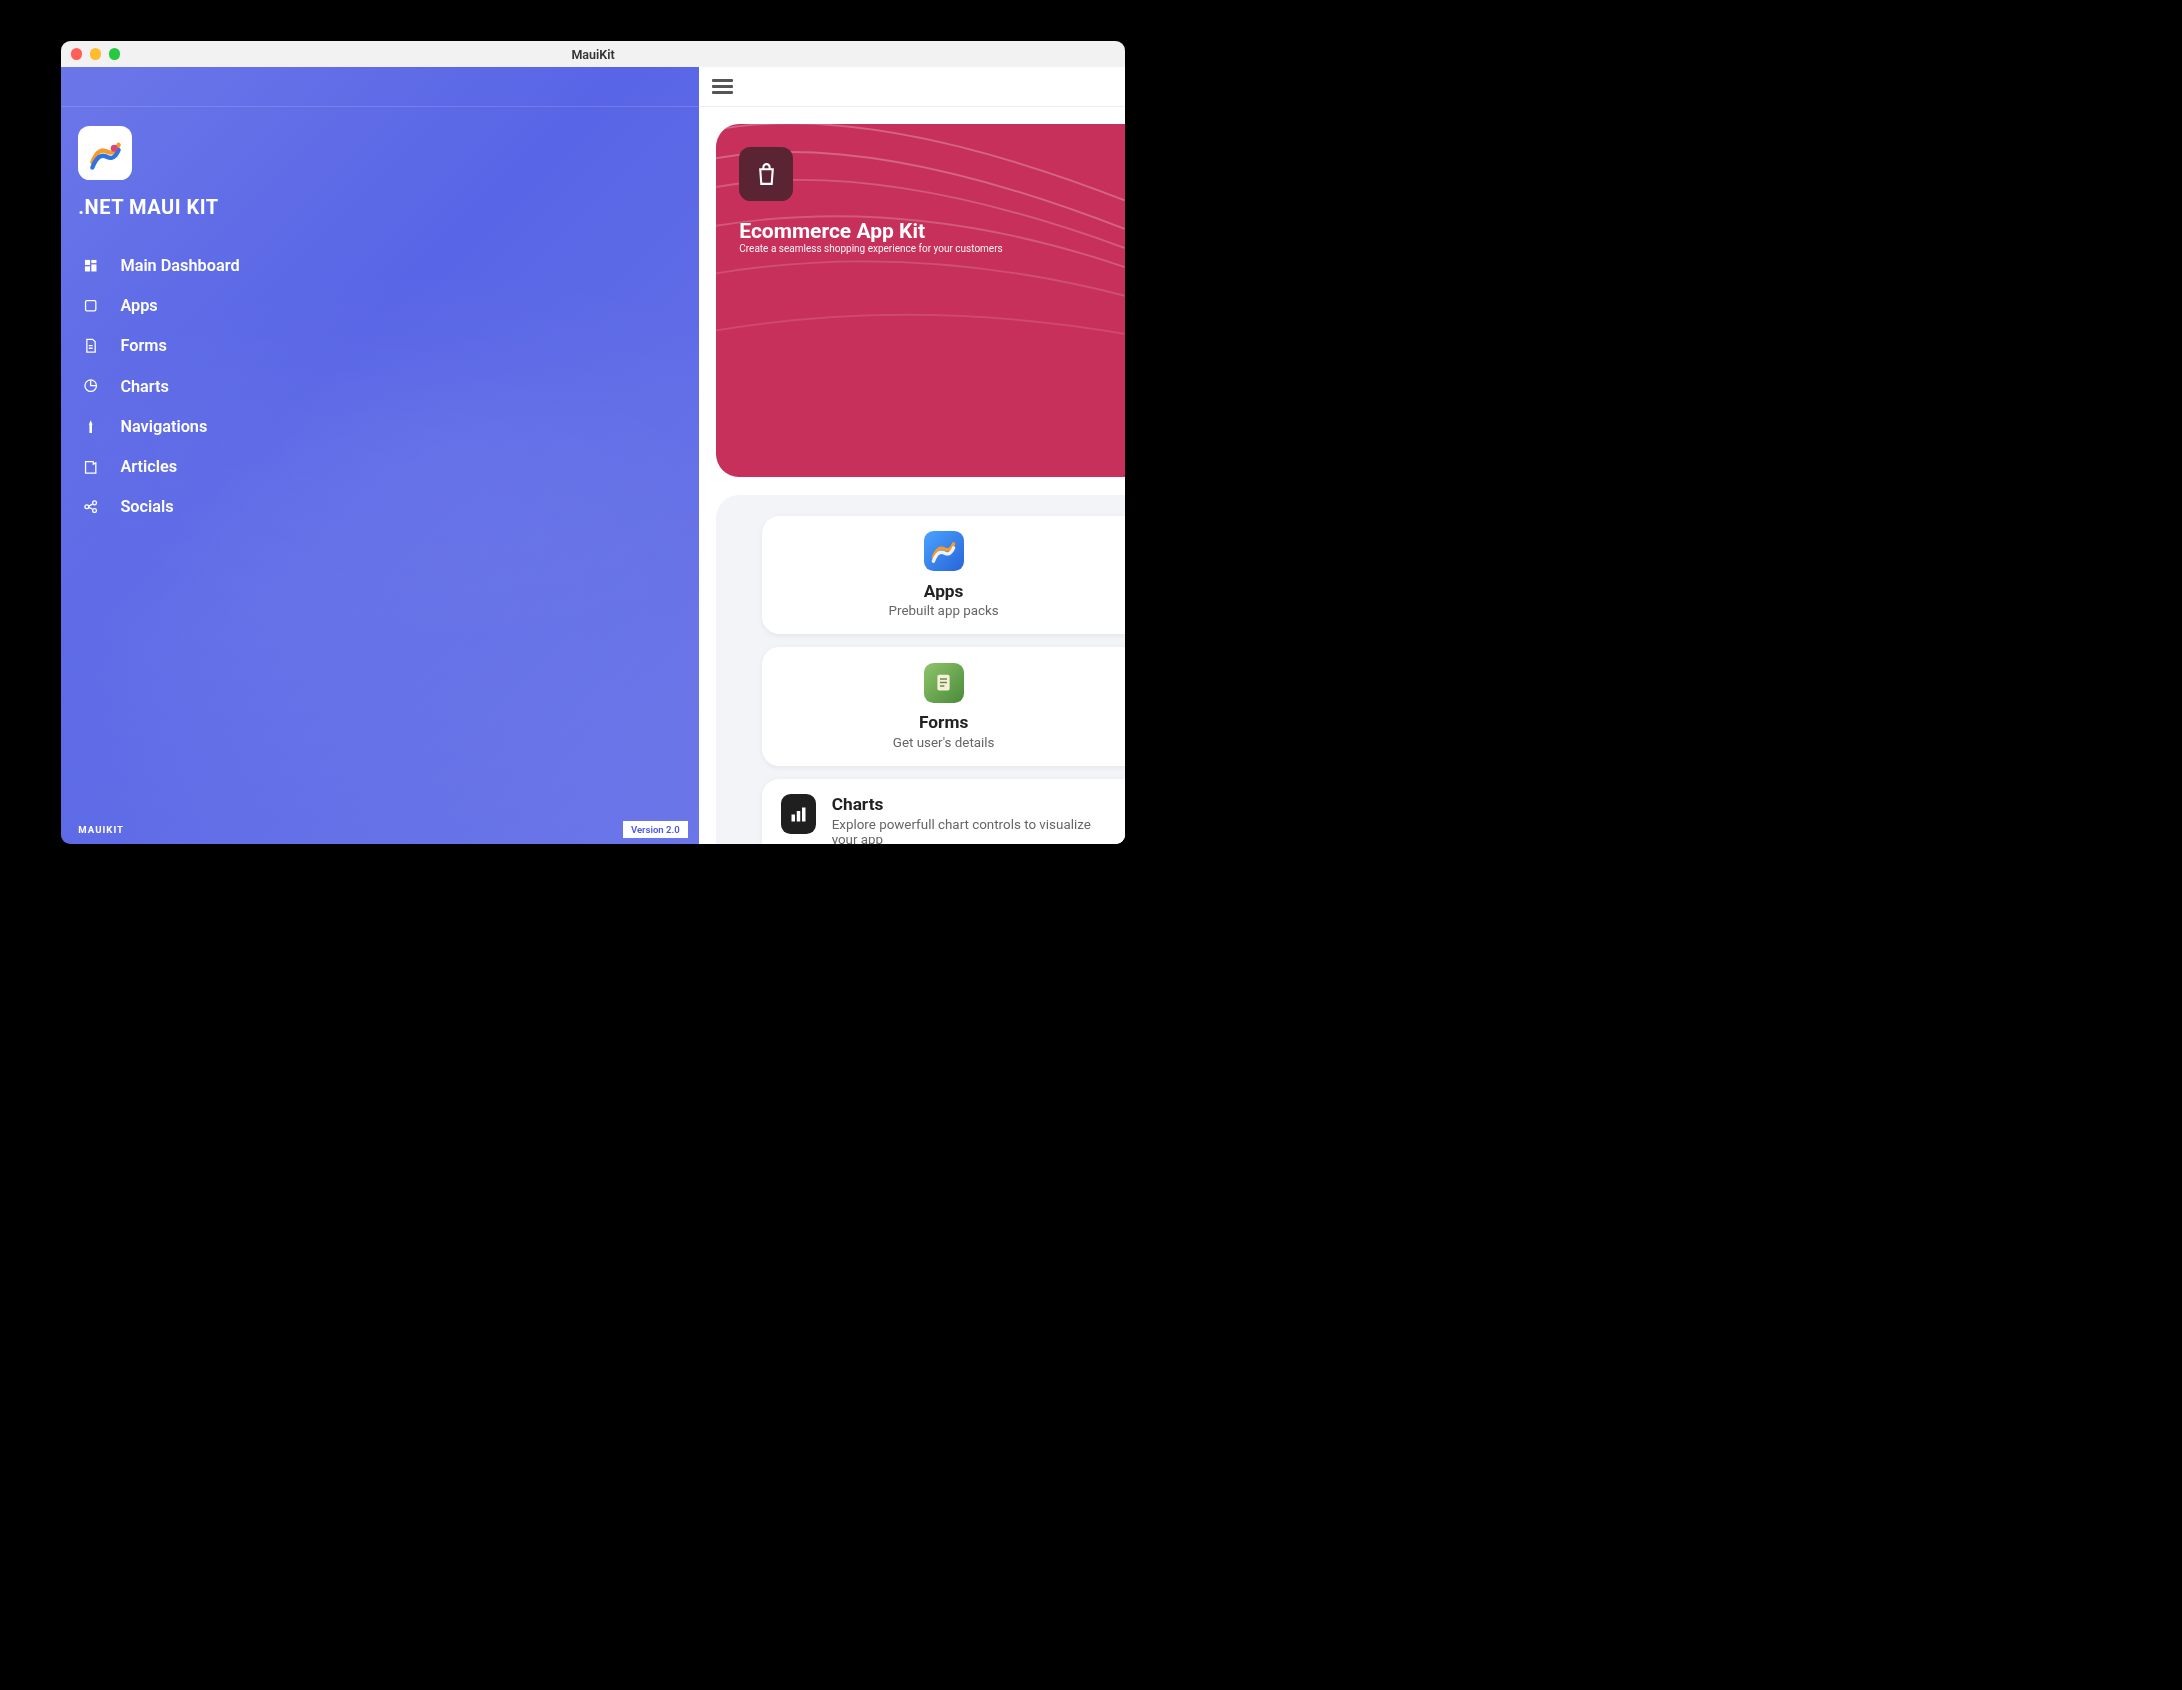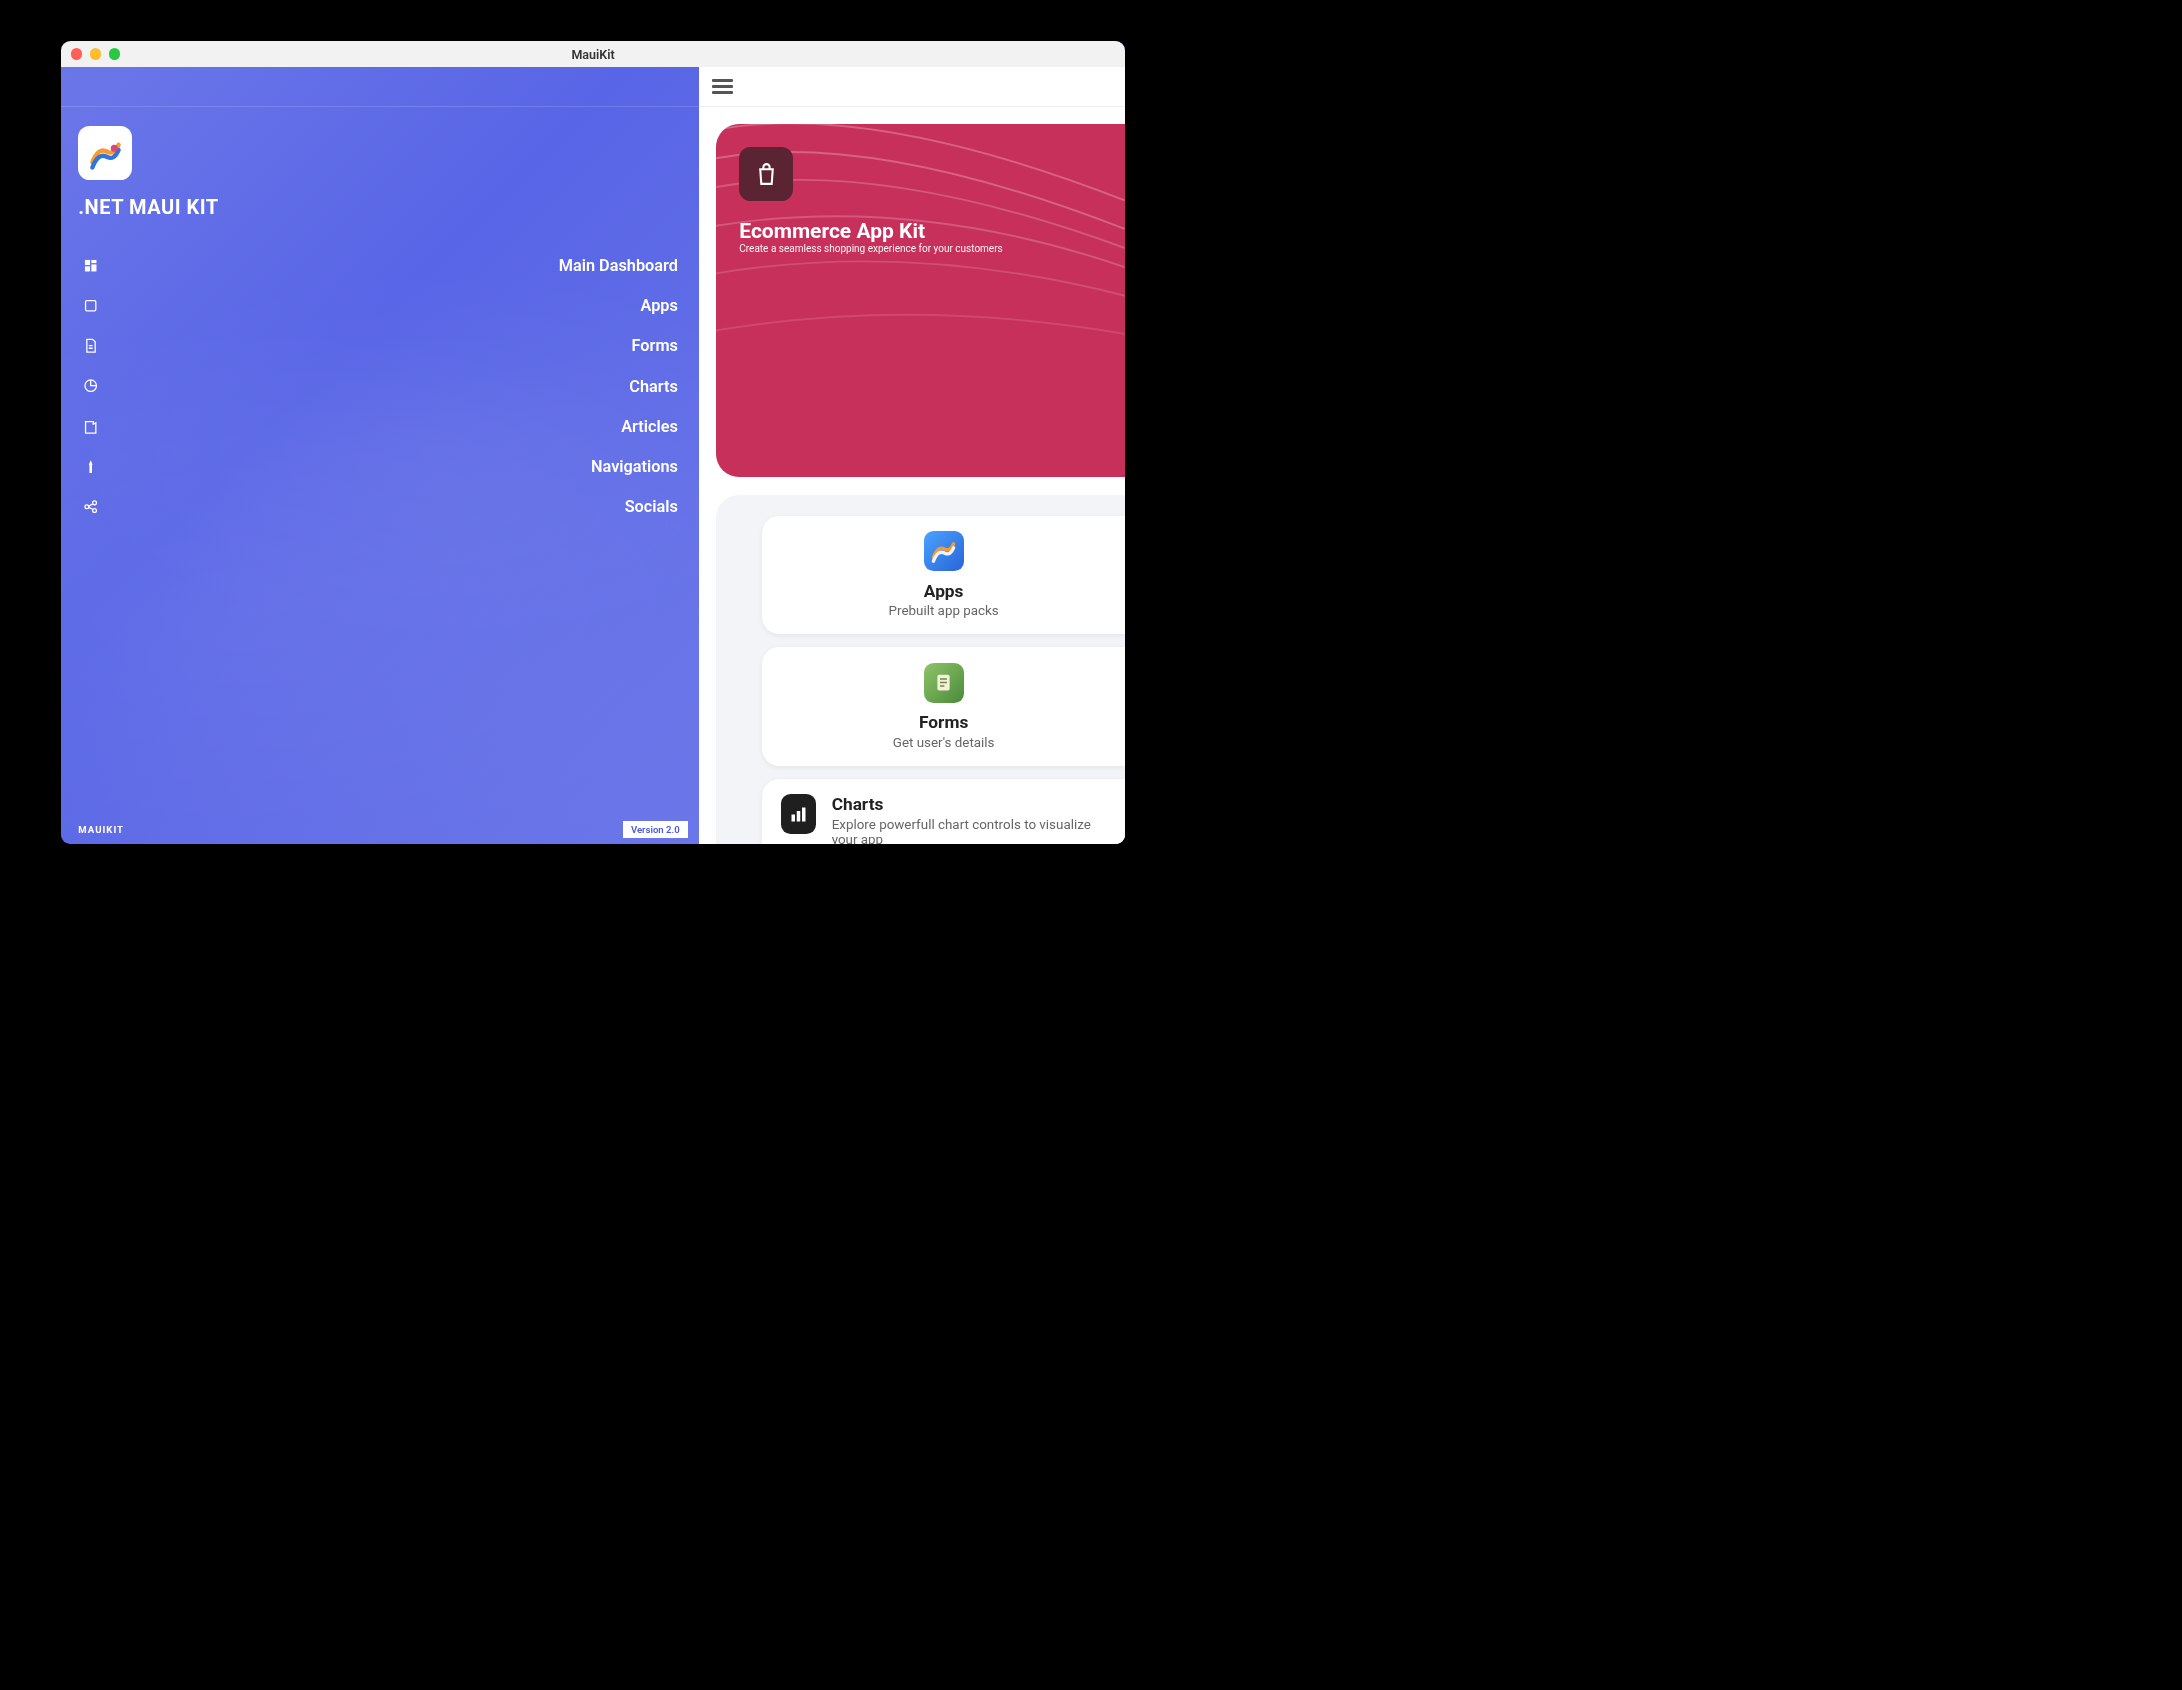--- a/index.html
+++ b/index.html
@@ -61,21 +61,21 @@
   width: 54px; height: 54px; background:#fff; border-radius:11.5px;
   display:flex; align-items:center; justify-content:center;
 }
 .logo-swoosh {
   width:35px; height:35px; position:relative;
 }
 .logo-swoosh svg { width:100%; height:100%; }
 .sidebar-title { margin-top:15.4px; font-size:20px; font-weight:700; letter-spacing:0.5px; }
 
 .nav-list { margin-top: 29px; display:flex; flex-direction:column; gap:5.8px; }
-.nav-item { display:flex; align-items:center; gap:21px; padding:7.7px 3.8px; cursor:pointer;justify-content:space-between; }
+.nav-item { display:flex; align-items:center; gap:21px; padding:7.7px 3.8px; cursor:pointer; }
 .nav-icon { width:17.3px; height:17.3px; display:flex; align-items:center; justify-content:center; }
 .nav-icon svg { width:15.4px; height:15.4px; fill:#fff; }
 .nav-label { font-size:16.3px; font-weight:600; color:#fff; }
 
 .sidebar-footer {
   position:absolute; bottom:5.8px; left:17.3px; right:11.5px;
   display:flex; align-items:center; justify-content:space-between;
   font-size:9.6px; font-weight:700; letter-spacing:1px;
 }
 .version-badge {
@@ -208,32 +208,32 @@
               <svg viewBox="0 0 24 24">
                   <circle cx="12" cy="12" r="9" fill="none" stroke="#fff" stroke-width="2"></circle>
                   <path d="M12 3v9h9" stroke="#fff" stroke-width="2" fill="none"></path>
                 </svg>
             </span>
             <span class="nav-label">Charts</span>
           </div>
           <div class="nav-item">
             <span class="nav-icon">
               <svg viewBox="0 0 24 24">
+                  <path d="M12 2l3 7h-6zM10 9h4v13h-4z" fill="#fff"></path>
+                </svg>
+            </span>
+            <span class="nav-label">Navigations</span>
+          </div>
+          <div class="nav-item">
+            <span class="nav-icon">
+              <svg viewBox="0 0 24 24">
                   <path d="M4 4h12v4l4-2v16H4z" fill="none" stroke="#fff" stroke-width="2"></path>
                 </svg>
             </span>
             <span class="nav-label">Articles</span>
-          </div>
-          <div class="nav-item">
-            <span class="nav-icon">
-              <svg viewBox="0 0 24 24">
-                  <path d="M12 2l3 7h-6zM10 9h4v13h-4z" fill="#fff"></path>
-                </svg>
-            </span>
-            <span class="nav-label">Navigations</span>
           </div>
           <div class="nav-item">
             <span class="nav-icon">
               <svg viewBox="0 0 24 24">
                   <circle cx="6" cy="12" r="3" fill="none" stroke="#fff" stroke-width="2"></circle>
                   <circle cx="18" cy="6" r="3" fill="none" stroke="#fff" stroke-width="2"></circle>
                   <circle cx="18" cy="18" r="3" fill="none" stroke="#fff" stroke-width="2"></circle>
                   <path d="M9 11l6-3M9 13l6 3" stroke="#fff" stroke-width="2"></path>
                 </svg>
             </span>

